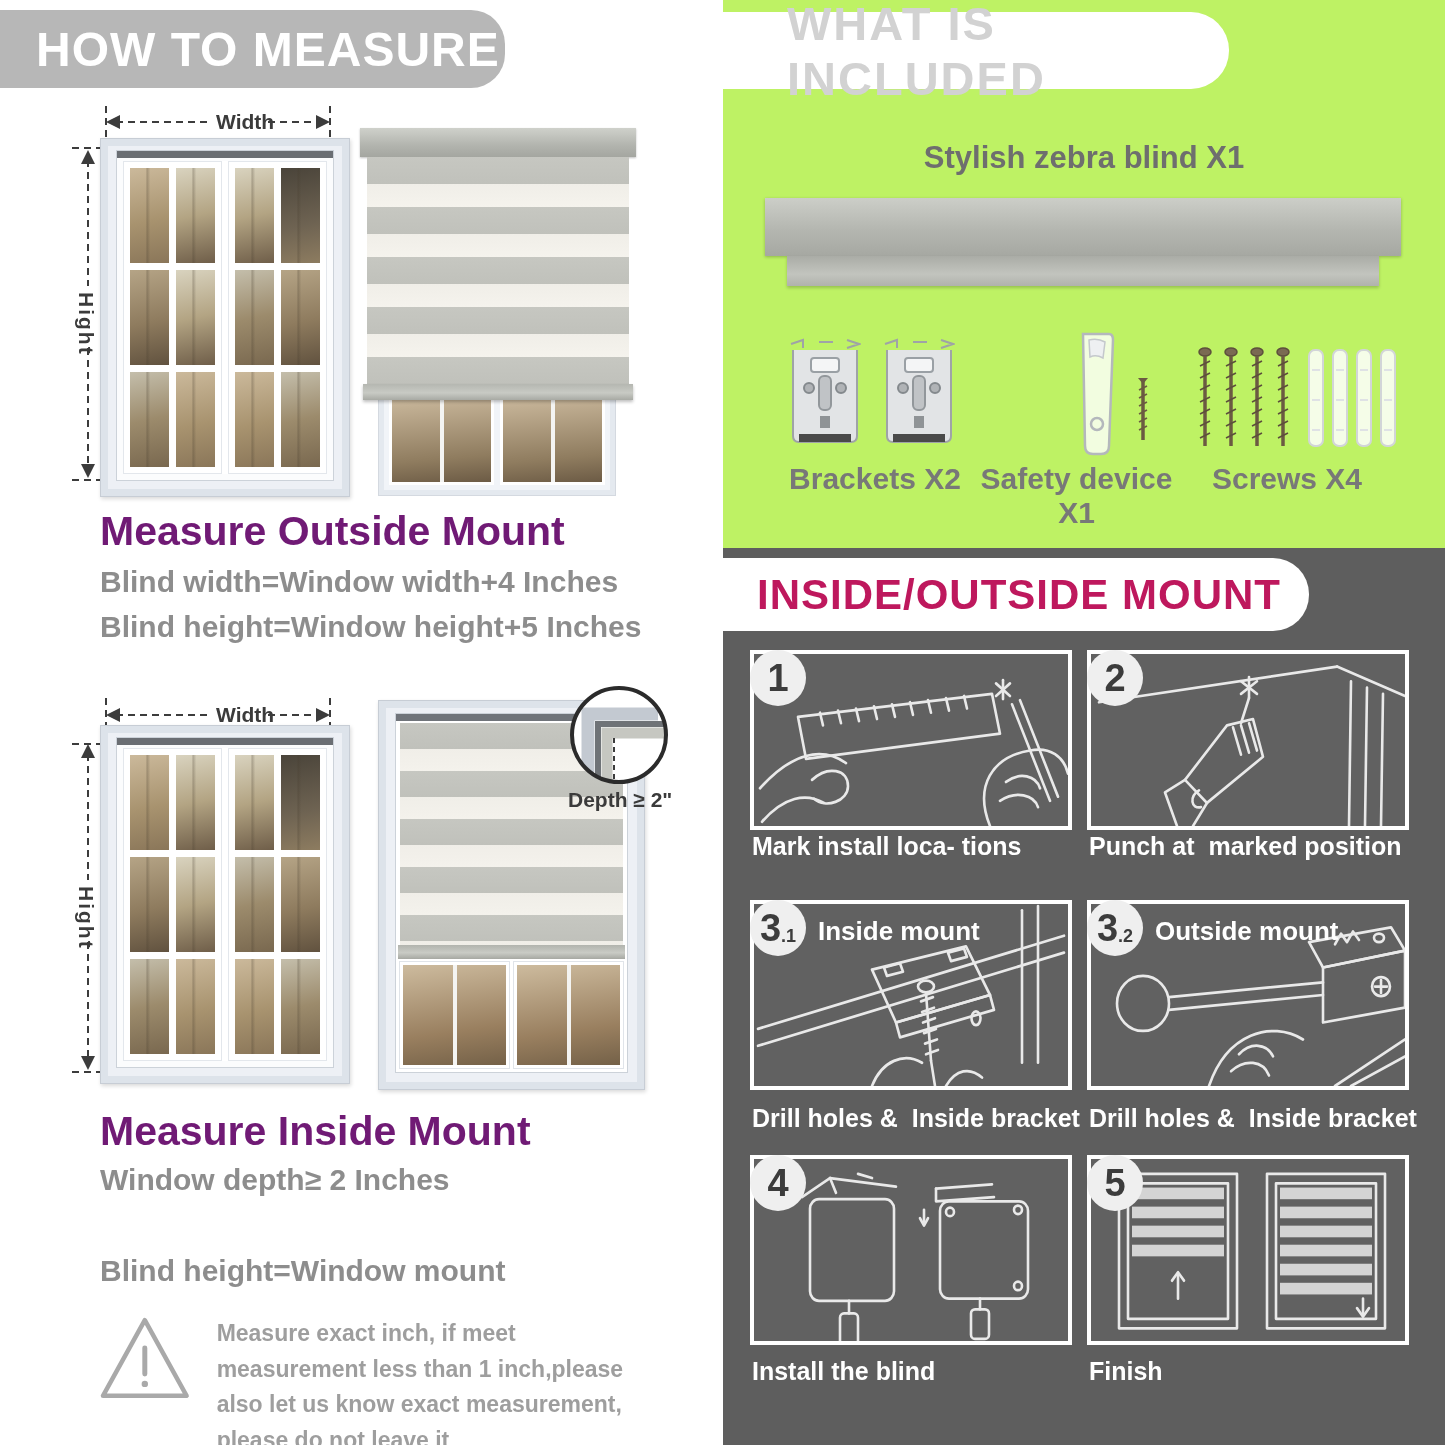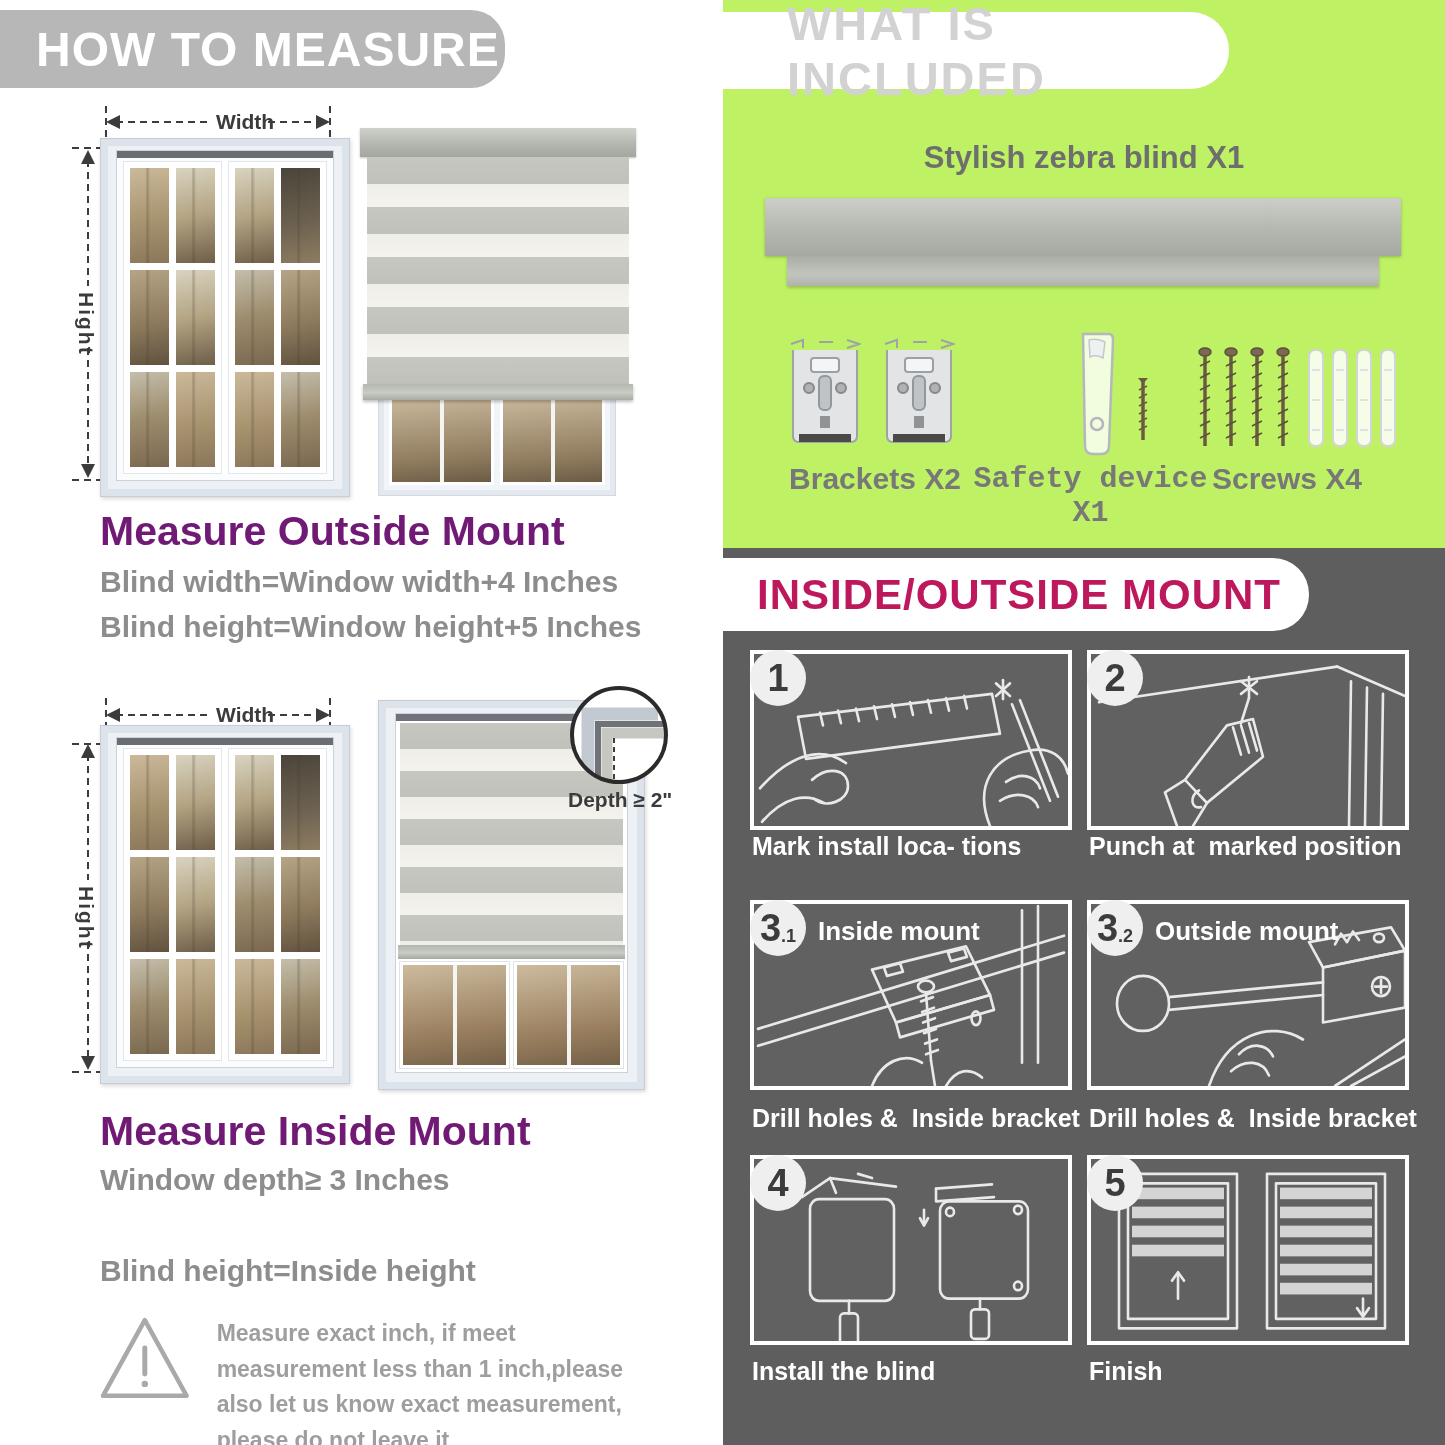--- a/index.html
+++ b/index.html
@@ -90,21 +90,21 @@
   .cassette{position:absolute;left:42px;top:198px;width:636px;height:58px;
             background:linear-gradient(180deg,#cccec8 0%,#b4b6b0 55%,#a6a8a2 100%);
             box-shadow:0 1px 3px rgba(0,0,0,.25);}
   .cassette .lip{position:absolute;left:22px;right:22px;top:58px;height:30px;
             background:linear-gradient(180deg,#aaaca6,#c2c4be 60%,#b0b2ac);box-shadow:0 2px 3px rgba(0,0,0,.2);}
   .brackets{position:absolute;left:66px;top:336px;display:flex;gap:22px;}
   .safety{position:absolute;left:330px;top:328px;}
   .screws{position:absolute;left:468px;top:342px;}
   .item-label{position:absolute;top:462px;font-size:30px;font-weight:bold;color:#787878;text-align:center;}
   .il1{left:28px;width:248px;}
-  .il2{left:250px;width:235px;font-family:Liberation Mono, monospace;}
+  .il2{left:236px;width:235px;}
   .il3{left:474px;width:180px;}
 
   .mount{position:absolute;left:0;top:548px;width:722px;height:897px;background:#5e5e5e;}
   .band-dark{left:0;top:10px;width:586px;height:73px;border-radius:0 36px 36px 0;}
   .band-dark span{font-size:42px;font-weight:bold;color:#be185d;padding-left:34px;letter-spacing:1px;}
 
   .step{position:absolute;width:322px;}
   .s1{left:27px;top:102px;}  .s2{left:364px;top:102px;}
   .s3{left:27px;top:352px;}  .s4{left:364px;top:352px;}
   .s5{left:27px;top:607px;}  .s6{left:364px;top:607px;}
@@ -266,22 +266,22 @@
           <path d="M40,104 L40,48 L106,48" stroke="#6f7377" stroke-width="6" fill="none"></path>
           <path d="M49,110 L49,57 L110,57" stroke="#c6c7c1" stroke-width="11" fill="none"></path>
           <line x1="56" y1="62" x2="56" y2="104" stroke="#3c3c3c" stroke-width="2" stroke-dasharray="5 4"></line>
         </g>
         <circle cx="61" cy="59" r="47" fill="none" stroke="#2b2b2b" stroke-width="4"></circle>
       </svg>
       <div class="depth-lbl">Depth ≥ 2"</div>
     </div>
 
     <h2 class="mo-heading h-in">Measure Inside Mount</h2>
-    <p class="mo-line li1">Window depth≥ 3 Inches</p>
-    <p class="mo-line li3">Blind height=Inside height</p>
+    <p class="mo-line li1">Window depth≥ 2 Inches</p>
+    <p class="mo-line li3">Blind height=Window mount</p>
 
     <div class="warning">
       <svg width="100" height="92" viewBox="0 0 100 92">
         <path d="M50,8 L92,84 L8,84 Z" fill="none" stroke="#a9a9a9" stroke-width="4.5" stroke-linejoin="round"></path>
         <line x1="50" y1="36" x2="50" y2="62" stroke="#a9a9a9" stroke-width="5" stroke-linecap="round"></line>
         <circle cx="50" cy="72" r="3.2" fill="#a9a9a9"></circle>
       </svg>
       <p class="warn-text">Measure exact inch, if meet measurement less than 1 inch,please also let us know exact measurement, please do not leave it</p>
     </div>
   </section>

